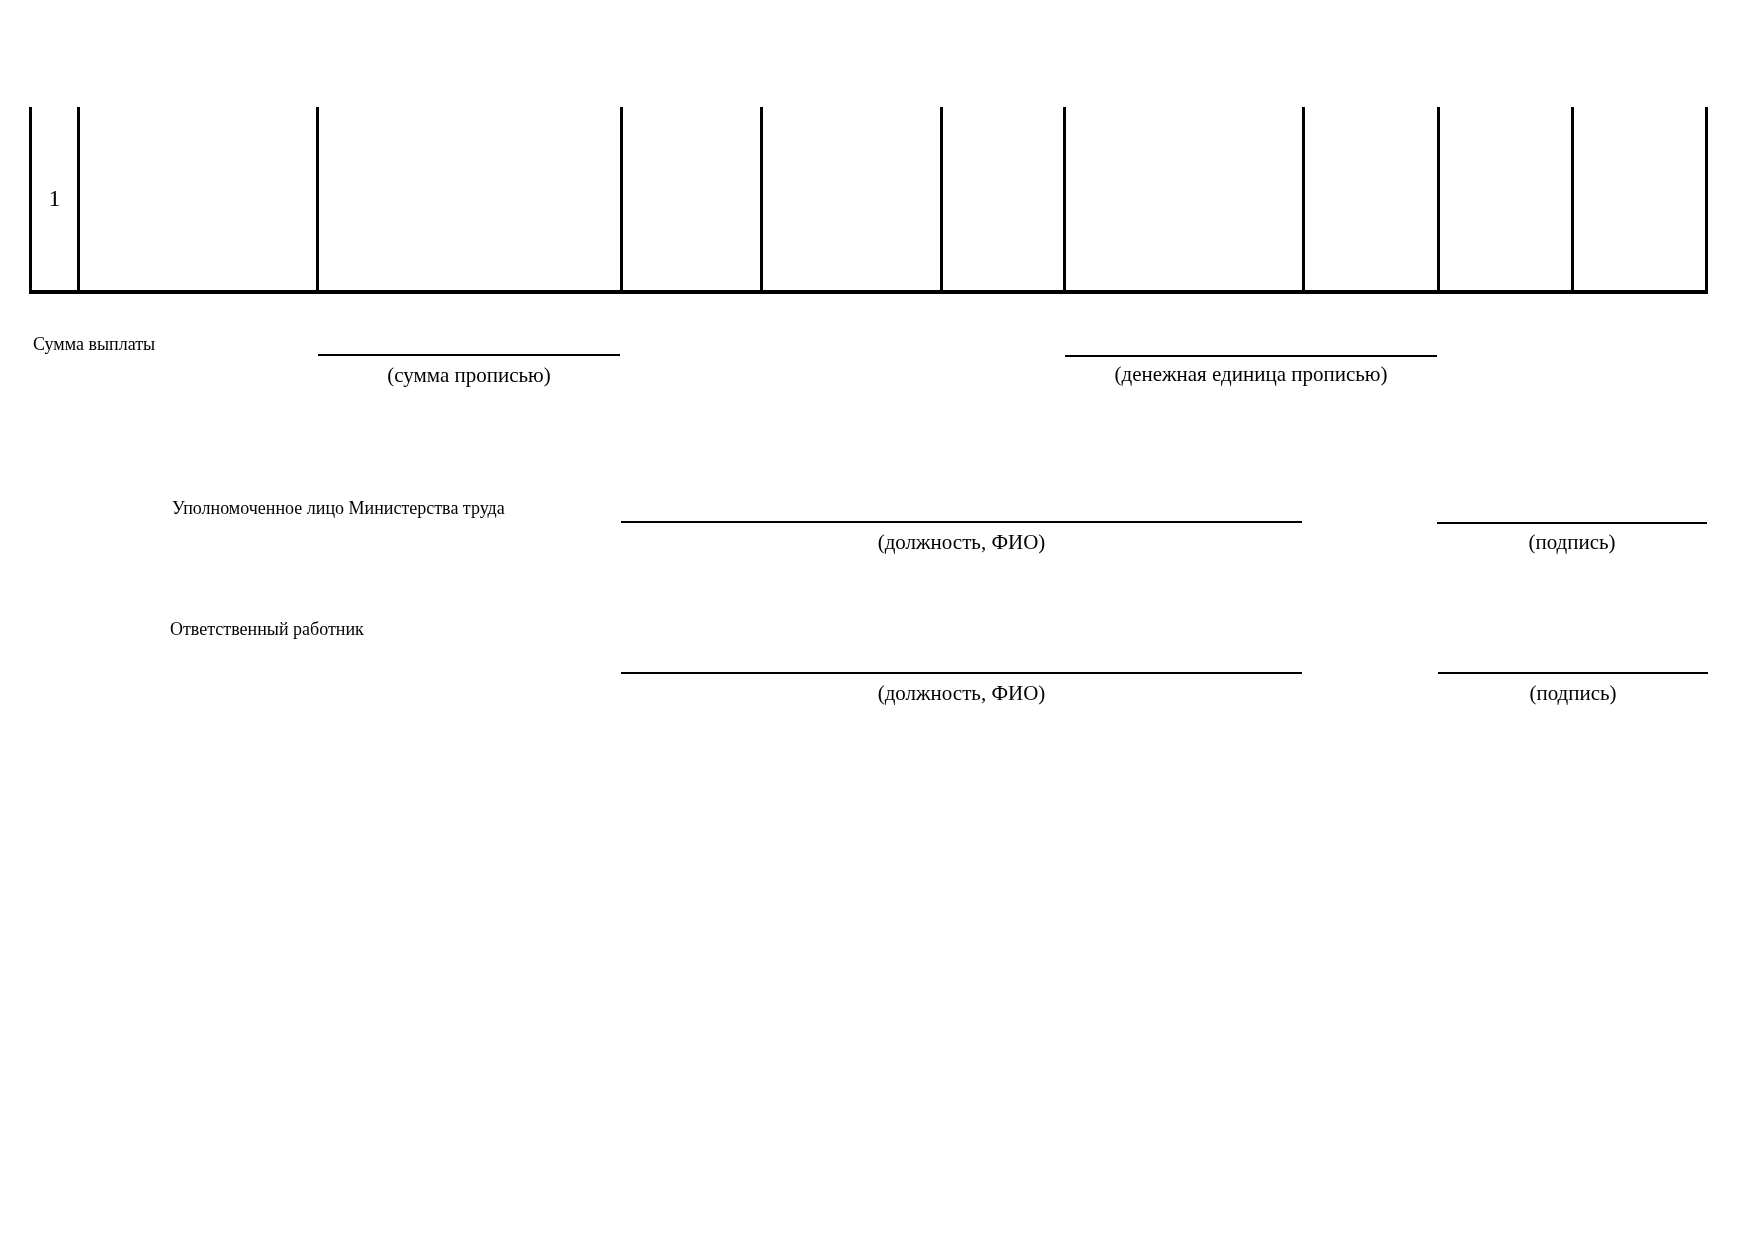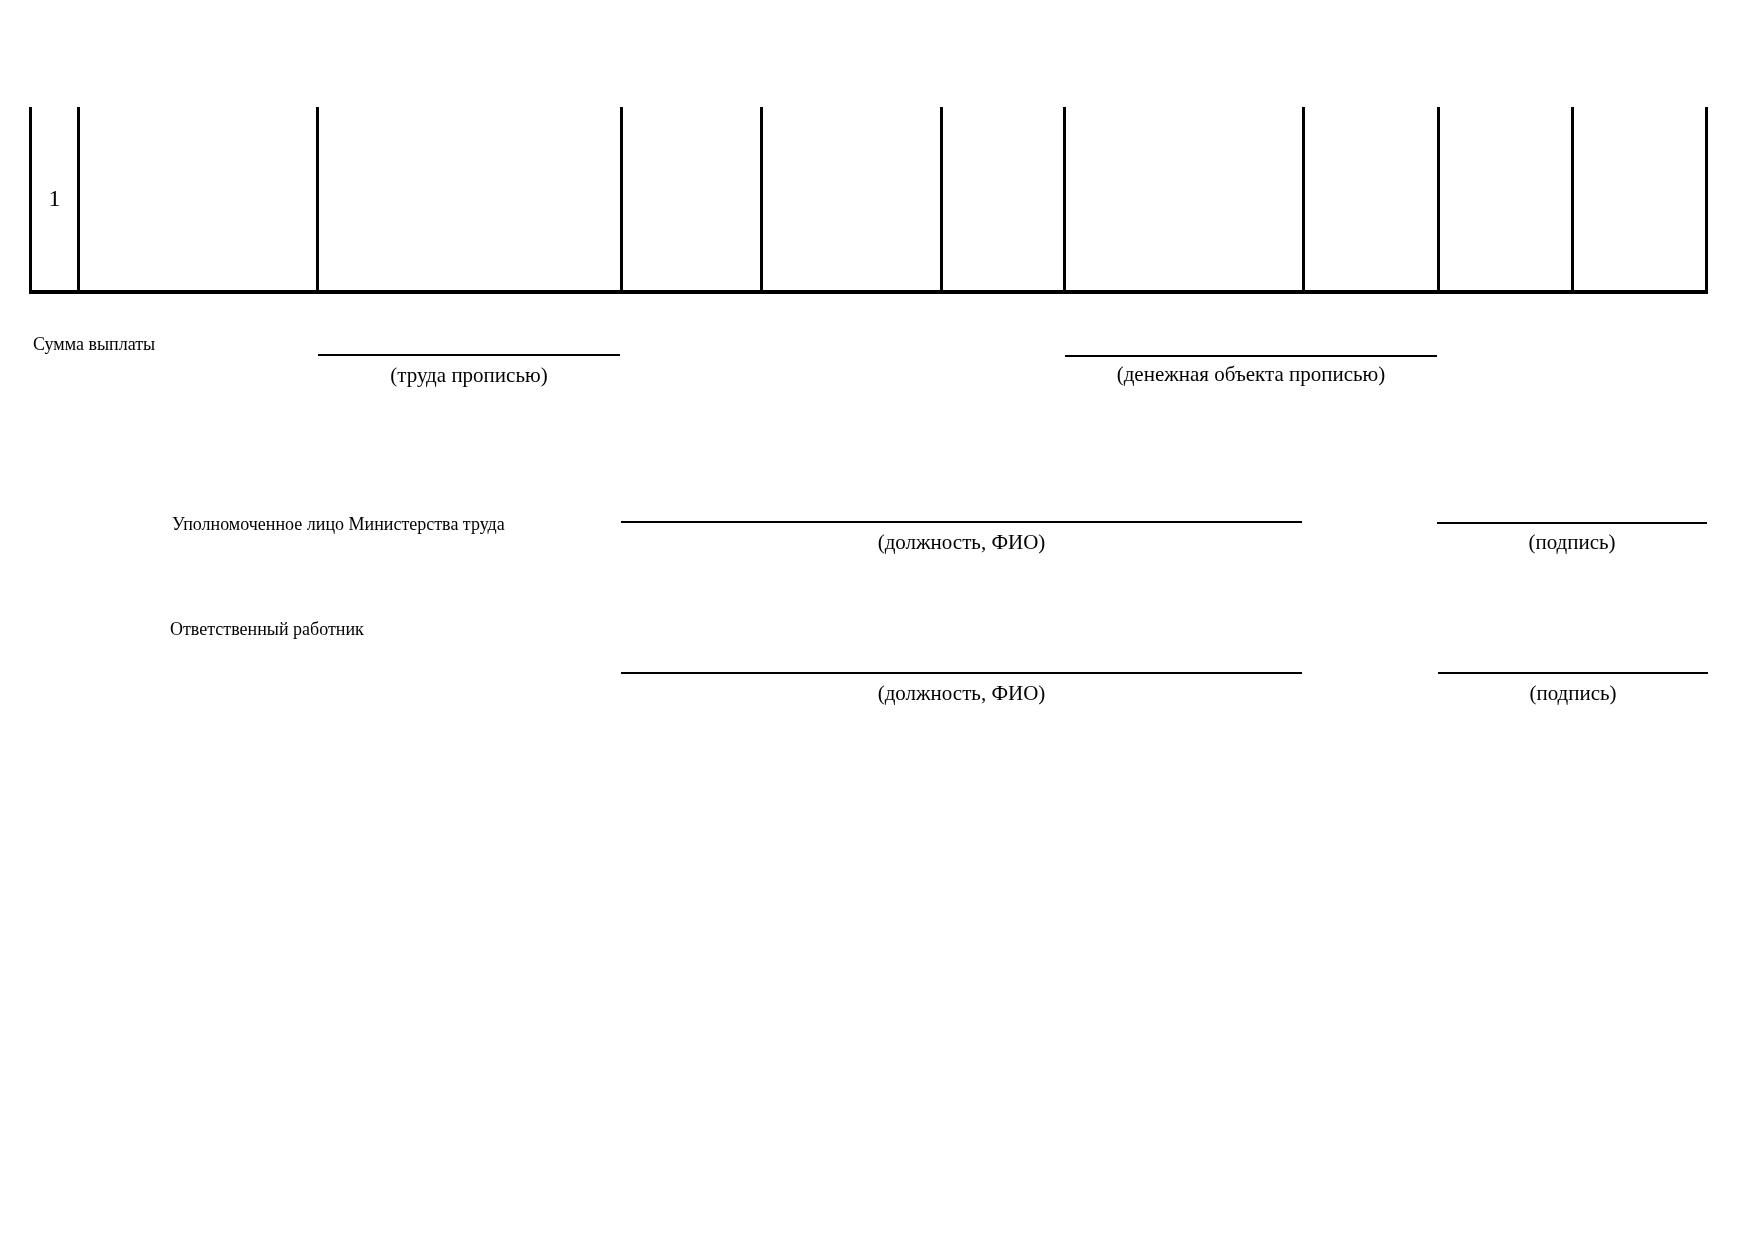--- a/index.html
+++ b/index.html
@@ -72,26 +72,26 @@
     <div class="cell" style="width:123px"></div>
     <div class="cell" style="width:239px"></div>
     <div class="cell" style="width:135px"></div>
     <div class="cell" style="width:134px"></div>
     <div class="cell" style="width:137px"></div>
   </div>
 
   <div class="txt" style="left:33px; top:328px;">Сумма выплаты</div>
 
   <div class="blank-line" style="left:318px; top:354px; width:302px;"></div>
-  <div class="caption" style="left:318px; top:362px; width:302px;">(труда прописью)</div>
+  <div class="caption" style="left:318px; top:362px; width:302px;">(сумма прописью)</div>
 
   <div class="blank-line" style="left:1065px; top:355px; width:372px;"></div>
-  <div class="caption" style="left:1065px; top:361px; width:372px;">(денежная объекта прописью)</div>
+  <div class="caption" style="left:1065px; top:361px; width:372px;">(денежная единица прописью)</div>
 
-  <div class="txt" style="left:172px; top:508px;">Уполномоченное лицо Министерства труда</div>
+  <div class="txt" style="left:172px; top:492px;">Уполномоченное лицо Министерства труда</div>
 
   <div class="blank-line" style="left:621px; top:521px; width:681px;"></div>
   <div class="caption" style="left:621px; top:529px; width:681px;">(должность, ФИО)</div>
 
   <div class="blank-line" style="left:1437px; top:522px; width:270px;"></div>
   <div class="caption" style="left:1437px; top:529px; width:270px;">(подпись)</div>
 
   <div class="txt" style="left:170px; top:613px;font-family:Liberation Serif, serif;">Ответственный работник</div>
 
   <div class="blank-line" style="left:621px; top:672px; width:681px;"></div>

